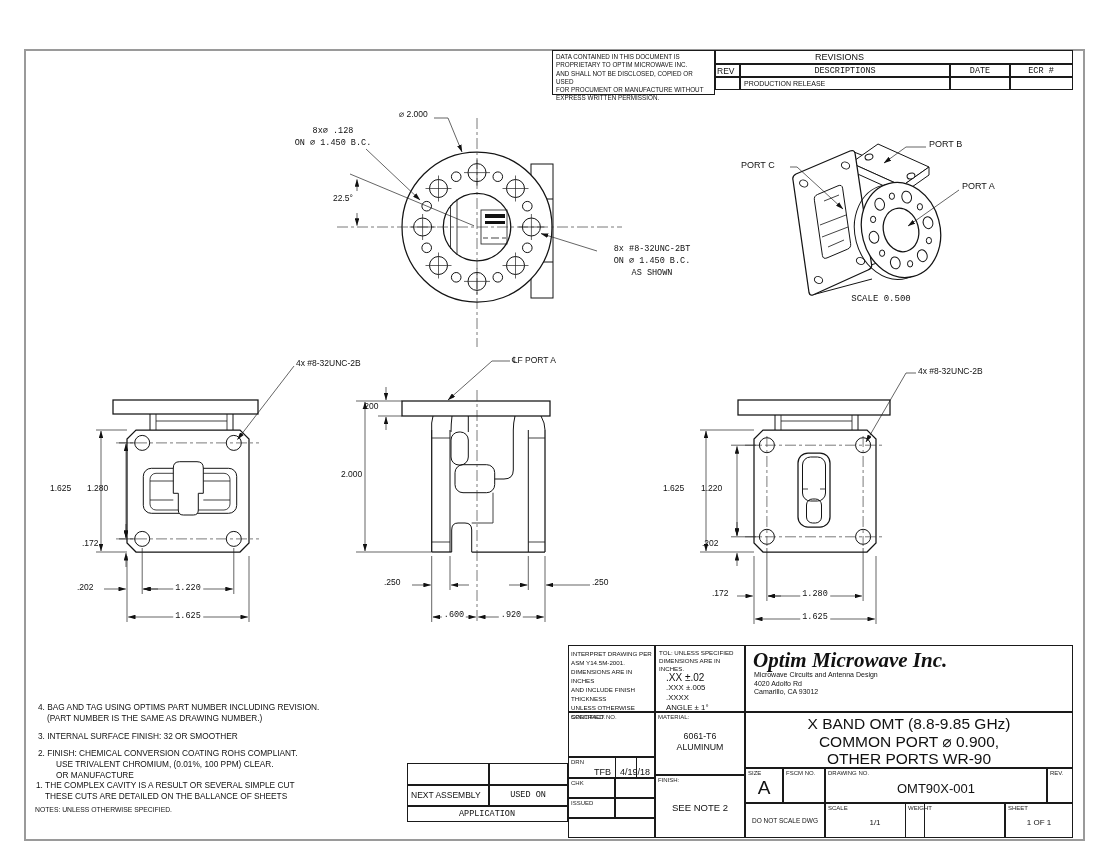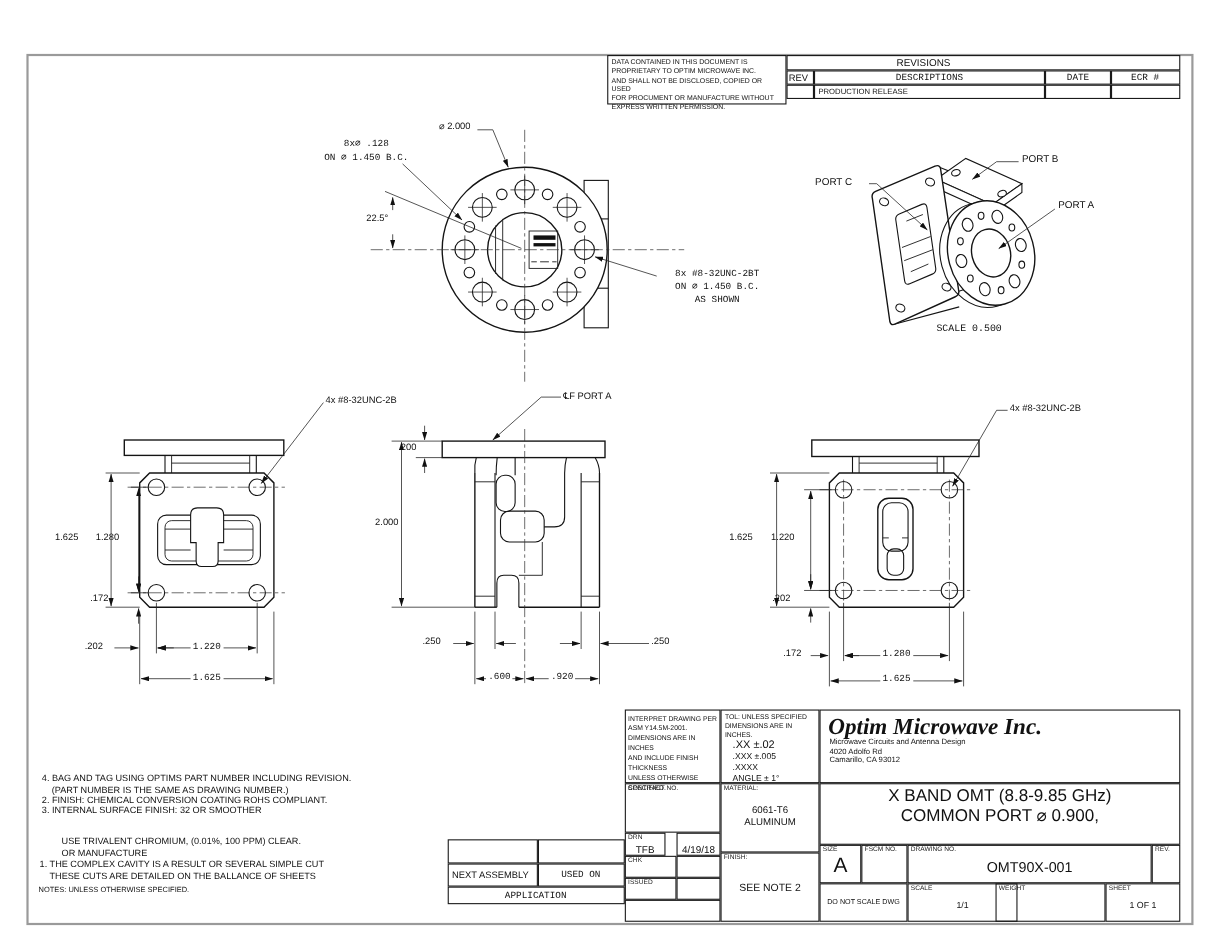--- a/index.html
+++ b/index.html
@@ -345,21 +345,21 @@
     <div class="cell" style="left:740px;top:77px;width:210px;height:13px"></div>
     <span class="t fs7" style="left:744px;top:80px">PRODUCTION RELEASE</span>
     <div class="cell" style="left:950px;top:77px;width:60px;height:13px"></div>
     <div class="cell" style="left:1010px;top:77px;width:63px;height:13px"></div>
   </div>
 
   <div>
     <div class="notes-line" style="left:38px;top:702px">4.  BAG AND TAG USING OPTIMS PART NUMBER INCLUDING REVISION.</div>
     <div class="notes-line" style="left:47px;top:713px">(PART NUMBER IS THE SAME AS DRAWING NUMBER.)</div>
     <div class="notes-line" style="left:38px;top:731px">3.  INTERNAL SURFACE FINISH: 32 OR SMOOTHER</div>
-    <div class="notes-line" style="left:38px;top:722px">2.  FINISH: CHEMICAL CONVERSION COATING ROHS COMPLIANT.</div>
+    <div class="notes-line" style="left:38px;top:748px">2.  FINISH: CHEMICAL CONVERSION COATING ROHS COMPLIANT.</div>
     <div class="notes-line" style="left:56px;top:759px">USE TRIVALENT CHROMIUM, (0.01%, 100 PPM) CLEAR.</div>
     <div class="notes-line" style="left:56px;top:770px">OR MANUFACTURE</div>
     <div class="notes-line" style="left:36px;top:780px">1.  THE COMPLEX CAVITY IS A RESULT OR SEVERAL SIMPLE CUT</div>
     <div class="notes-line" style="left:45px;top:791px">THESE CUTS ARE DETAILED ON THE BALLANCE OF SHEETS</div>
     <div class="notes-line" style="left:35px;top:806px;font-size:6.8px">NOTES: UNLESS OTHERWISE SPECIFIED.</div>
   </div>
 
   <div>
     <div class="cell" style="left:407px;top:763px;width:82px;height:22px"></div>
     <div class="cell" style="left:489px;top:763px;width:79px;height:22px"></div>
@@ -400,22 +400,23 @@
     <div class="cell" style="left:655px;top:712px;width:90px;height:63px;text-align:center">
       <span class="lbl">MATERIAL:</span>
       <div style="margin-top:18px;font-size:8.8px;line-height:11px">
         <div>6061-T6</div>
         <div>ALUMINUM</div>
       </div>
     </div>
     <div class="cell" style="left:745px;top:712px;width:328px;height:56px;padding-top:2px">
       <div class="title-line">X BAND OMT (8.8-9.85 GHz)</div>
       <div class="title-line">COMMON PORT ⌀   0.900,</div>
-    </div>
-    <div class="cell" style="left:568px;top:757px;width:37px;height:21px">
+      <div class="title-line">OTHER PORTS WR-90</div>
+    </div>
+    <div class="cell" style="left:568px;top:757px;width:69px;height:21px">
       <span class="lbl">DRN</span>
       <div class="vcenter" style="font-size:9px;padding-top:4px">TFB</div>
     </div>
     <div class="cell" style="left:615px;top:757px;width:40px;height:21px">
       <div class="vcenter" style="font-size:9px;padding-top:4px">4/19/18</div>
     </div>
     <div class="cell" style="left:568px;top:778px;width:47px;height:20px">
       <span class="lbl">CHK</span>
     </div>
     <div class="cell" style="left:615px;top:778px;width:40px;height:20px"></div>

